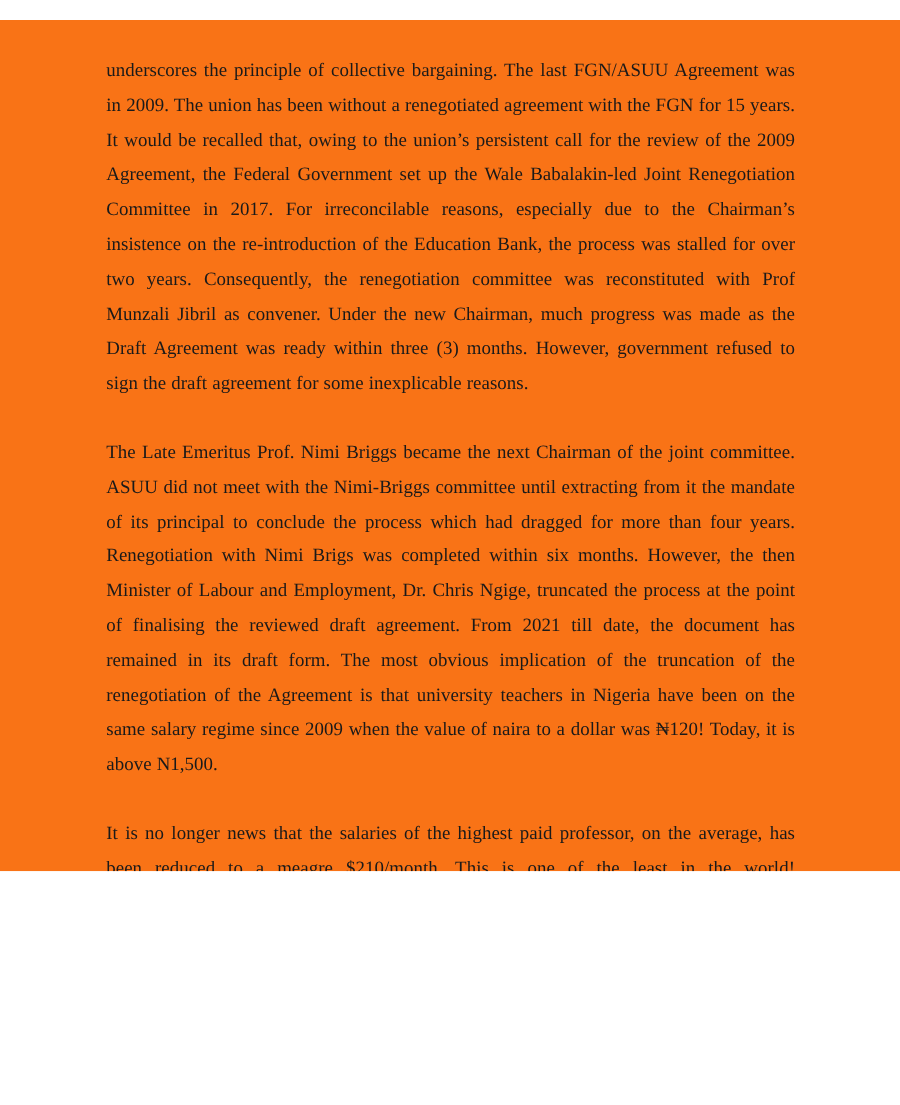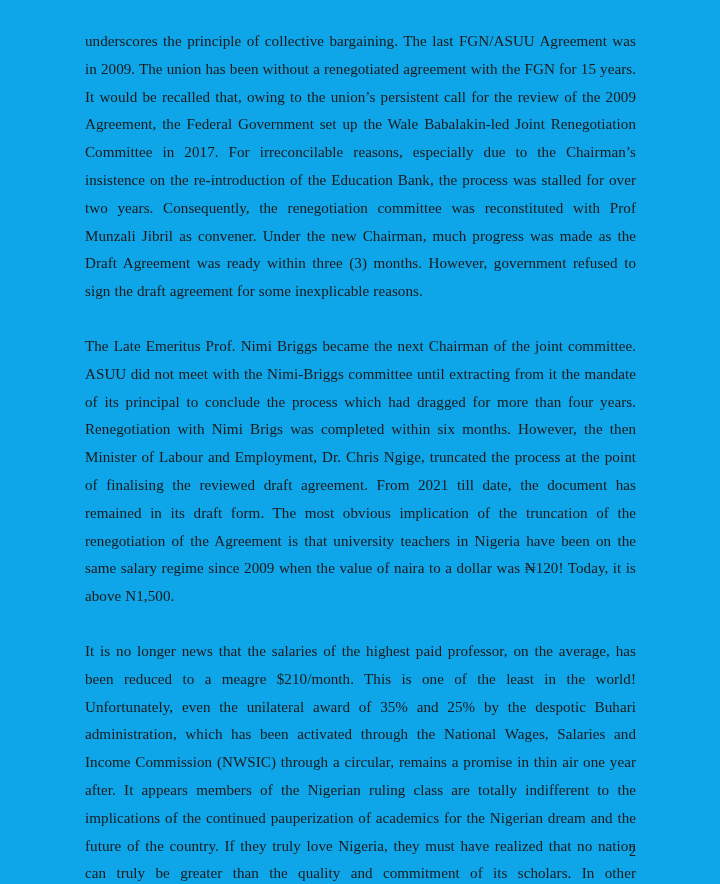--- a/index.html
+++ b/index.html
@@ -3,26 +3,27 @@
 <meta charset="utf-8">
 <style>
   html, body {
     margin: 0;
     padding: 0;
     background: #ffffff;
   }
   .page {
     position: relative;
     width: 720px;
-    height: 884px;
-    background: #0ea5e9;
+    height: 681px;
+    background: #f97316;
     box-sizing: border-box;
     overflow: hidden;
     font-family: "Liberation Serif", "DejaVu Serif", serif;
     color: #1a1a1a;
+    margin-top: 16px;
   }
   .text-column {
     position: absolute;
     left: 85px;
     top: 28px;
     width: 551px;
   }
   .para {
     margin: 0 0 27px 0;
     font-size: 15.1px;

